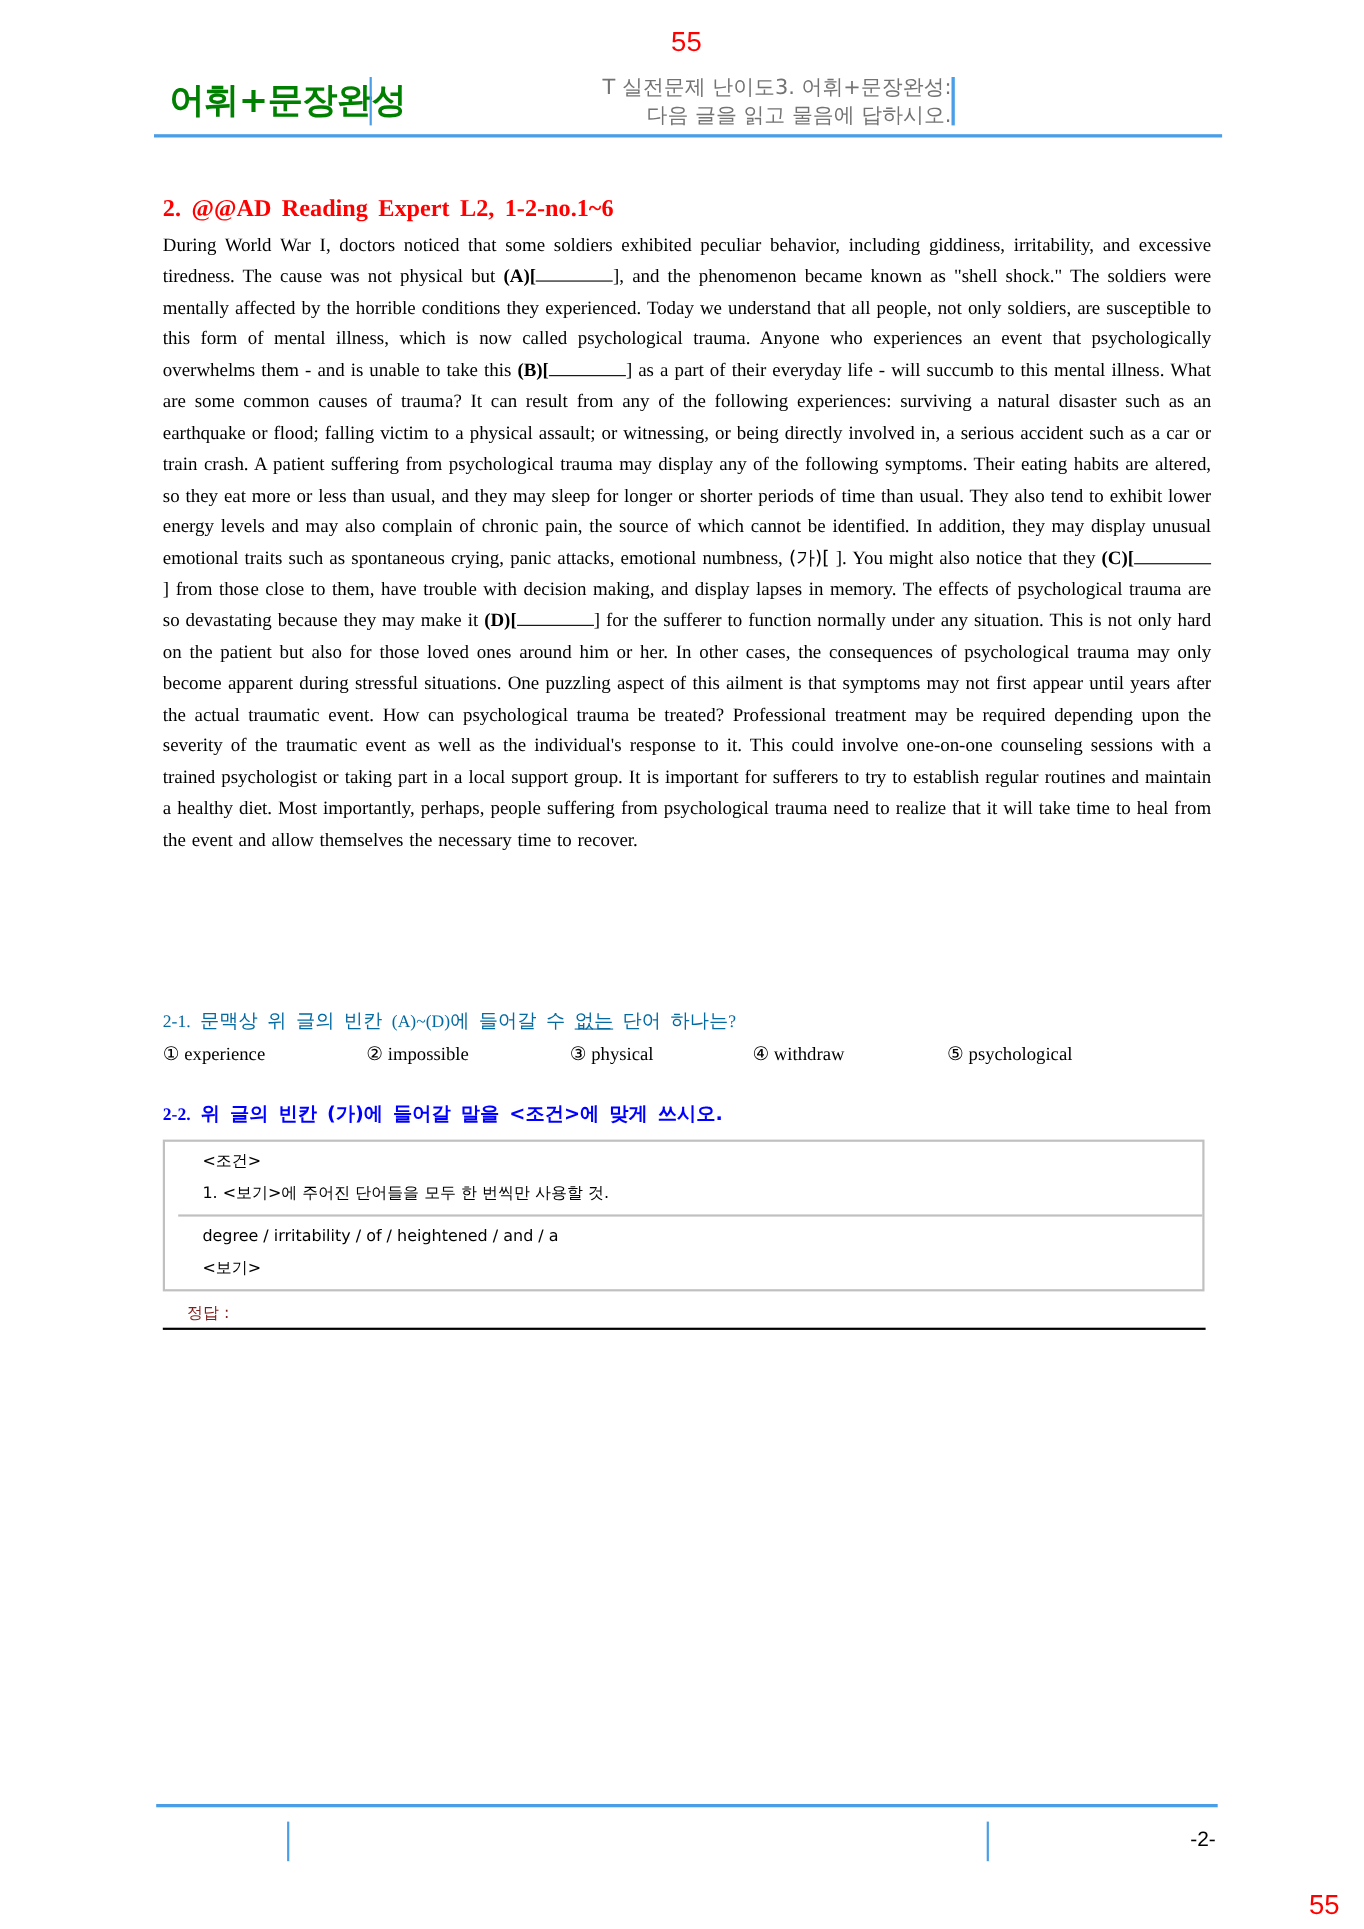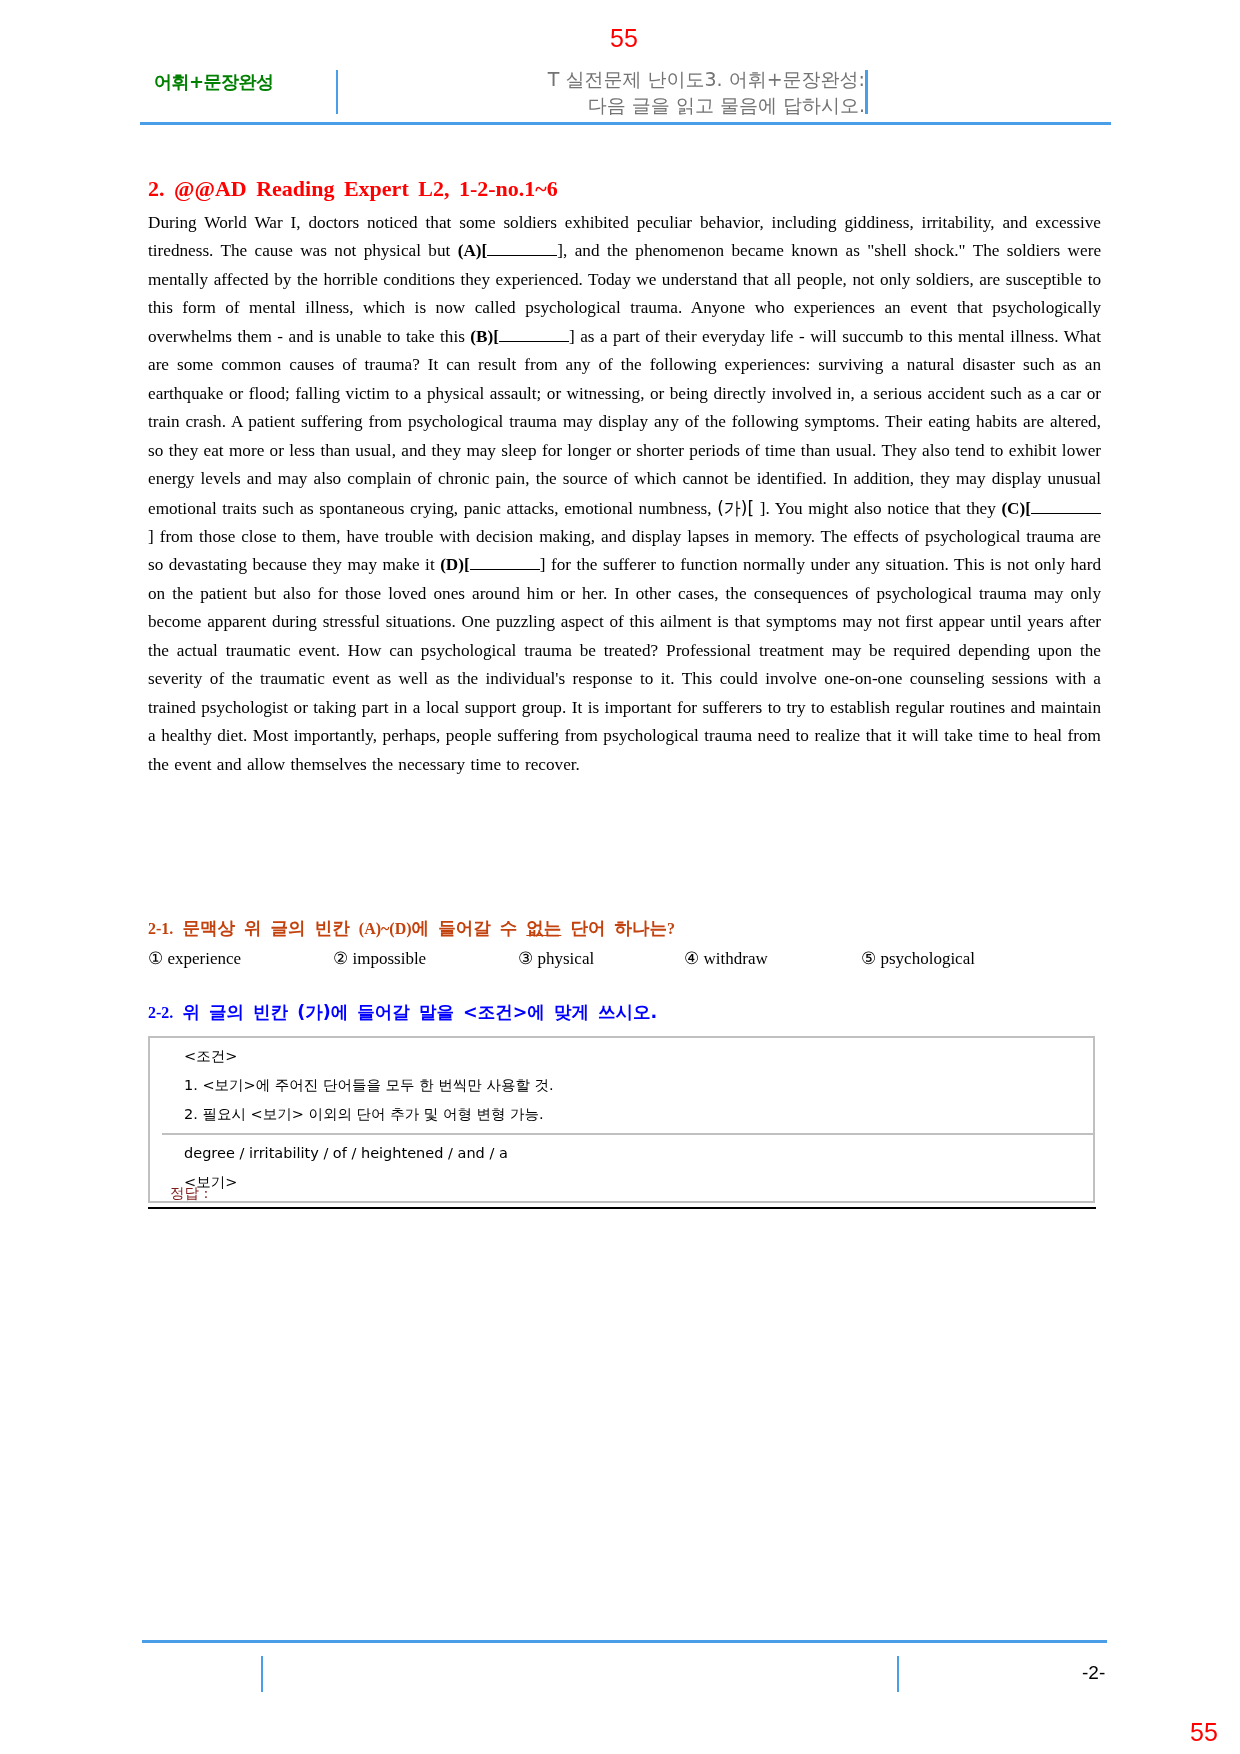--- a/index.html
+++ b/index.html
@@ -3,38 +3,38 @@
   <meta charset="utf-8">
   <style>
     * { margin: 0; padding: 0; box-sizing: border-box; }
     html, body { width: 1240px; height: 1754px; background: #ffffff; overflow: hidden; }
     body { position: relative; font-family: "Liberation Serif", serif; color: #000; }
 
     .top-page-num { position: absolute; top: 24px; left: 0; width: 1248px; text-align: center;
       font-family: "Liberation Sans", sans-serif; font-size: 25px; color: #ff0000; }
 
     .header-title { position: absolute; top: 70px; left: 154px; font-family: "DejaVu Sans", sans-serif;
-      font-weight: bold; font-size: 18px; color: #008000; letter-spacing: -0.5px; }
+      font-weight: bold; font-size: 32px; color: #008000; letter-spacing: -0.5px; }
     .header-div-left { position: absolute; left: 336px; top: 70px; width: 2px; height: 44px; background: #4a9ee8; }
     .header-div-right { position: absolute; left: 865px; top: 70px; width: 3px; height: 44px; background: #4a9ee8; }
     .header-center { position: absolute; left: 340px; width: 525px; top: 66px; text-align: right;
       font-family: "DejaVu Sans", sans-serif; font-size: 19px; color: #737373; line-height: 26px; }
     .header-rule { position: absolute; left: 140px; top: 122px; width: 971px; height: 3px; background: #4a9ee8; }
 
     .section-heading { position: absolute; left: 148px; top: 176px; font-family: "Liberation Serif", serif;
       font-weight: bold; font-size: 22px; color: #ff0000; word-spacing: 4px; }
 
     .passage { position: absolute; left: 148px; top: 209px; width: 953px; font-size: 17.2px;
       line-height: 28.45px; text-align: justify; text-align-last: left; word-spacing: 1px; }
     .passage b { font-weight: bold; }
     .blank { display: inline-block; border-bottom: 1.5px solid #000; width: 70px; height: 17px; vertical-align: baseline; }
     .gaa { font-family: "DejaVu Sans", sans-serif; font-size: 17px; }
 
-    .q1 { position: absolute; left: 148px; top: 916px; font-family: "DejaVu Sans", sans-serif; font-weight: bold;
-      font-size: 17.5px; color: #c2410c; word-spacing: 3px; }
+    .q1 { position: absolute; left: 148px; top: 916px; font-family: "DejaVu Sans", sans-serif; font-weight: normal;
+      font-size: 17.5px; color: #0369a1; word-spacing: 3px; }
     .q1 .serif { font-family: "Liberation Serif", serif; font-size: 16px; }
     .q1 .ul { text-decoration: underline; }
     .options { position: absolute; left: 148px; top: 948px; width: 900px; font-size: 17px; }
     .opt { position: absolute; top: 0; white-space: nowrap; }
 
     .q2 { position: absolute; left: 148px; top: 1000px; font-family: "DejaVu Sans", sans-serif; font-weight: bold;
       font-size: 17.5px; color: #0000ff; word-spacing: 3px; }
     .q2 .serif { font-family: "Liberation Serif", serif; font-size: 16px; margin-top: 19px; }
 
     .cond-box { position: absolute; left: 148px; top: 1036px; width: 947px; border: 2px solid #c0c0c0; }
@@ -78,21 +78,20 @@
   <div class="opt" style="left:536px"><span>④</span> <span>withdraw</span></div>
   <div class="opt" style="left:713px"><span>⑤</span> <span>psychological</span></div>
 </div>
 
 <div class="q2"><span class="serif">2-2.</span><span> 위 글의 빈칸 </span><span>(가)</span><span>에 들어갈 말을 &lt;조건&gt;에 맞게 쓰시오.</span></div>
 
 <div class="cond-box">
   <div class="cond-sec">
     <div>&lt;조건&gt;</div>
     <div>1. &lt;보기&gt;에 주어진 단어들을 모두 한 번씩만 사용할 것.</div>
-    <div>2. 필요시 &lt;보기&gt; 이외의 단어 추가 및 어형 변형 가능.</div>
   </div>
   <div class="cond-sec">
     <div>degree / irritability / of / heightened / and / a</div>
     <div>&lt;보기&gt;</div>
   </div>
 </div>
 <div class="answer-label">정답 :</div>
 <div class="answer-rule"></div>
 
 <div class="footer-rule"></div>

